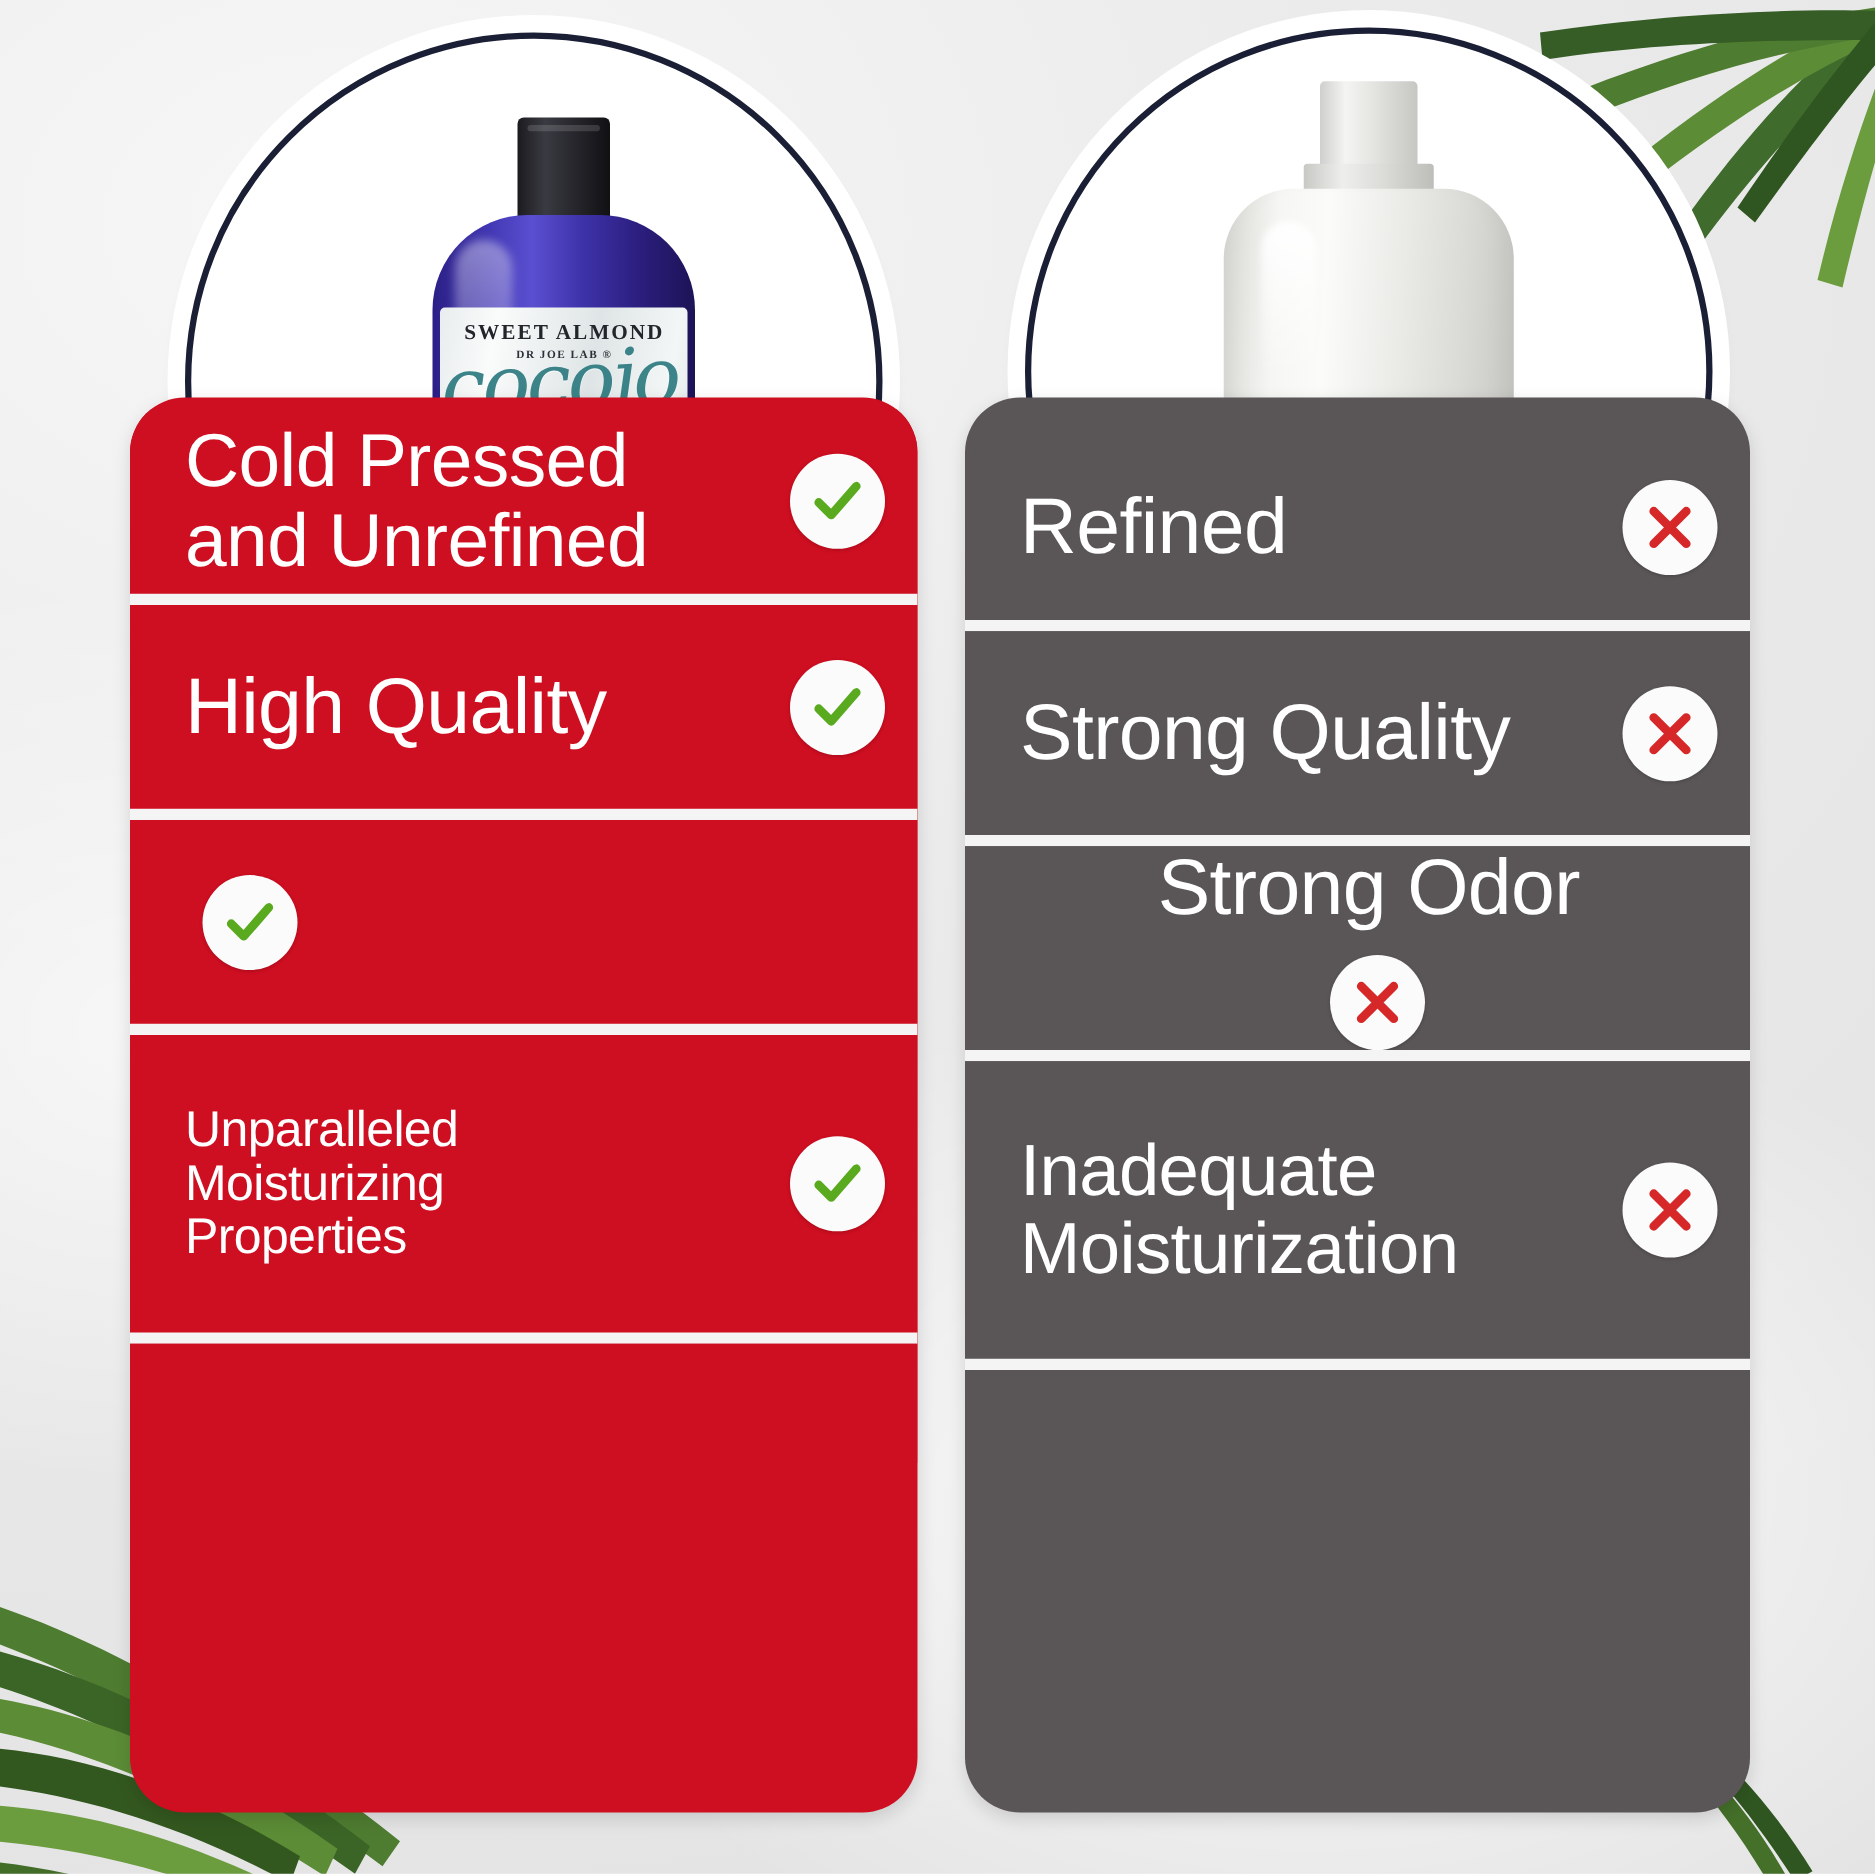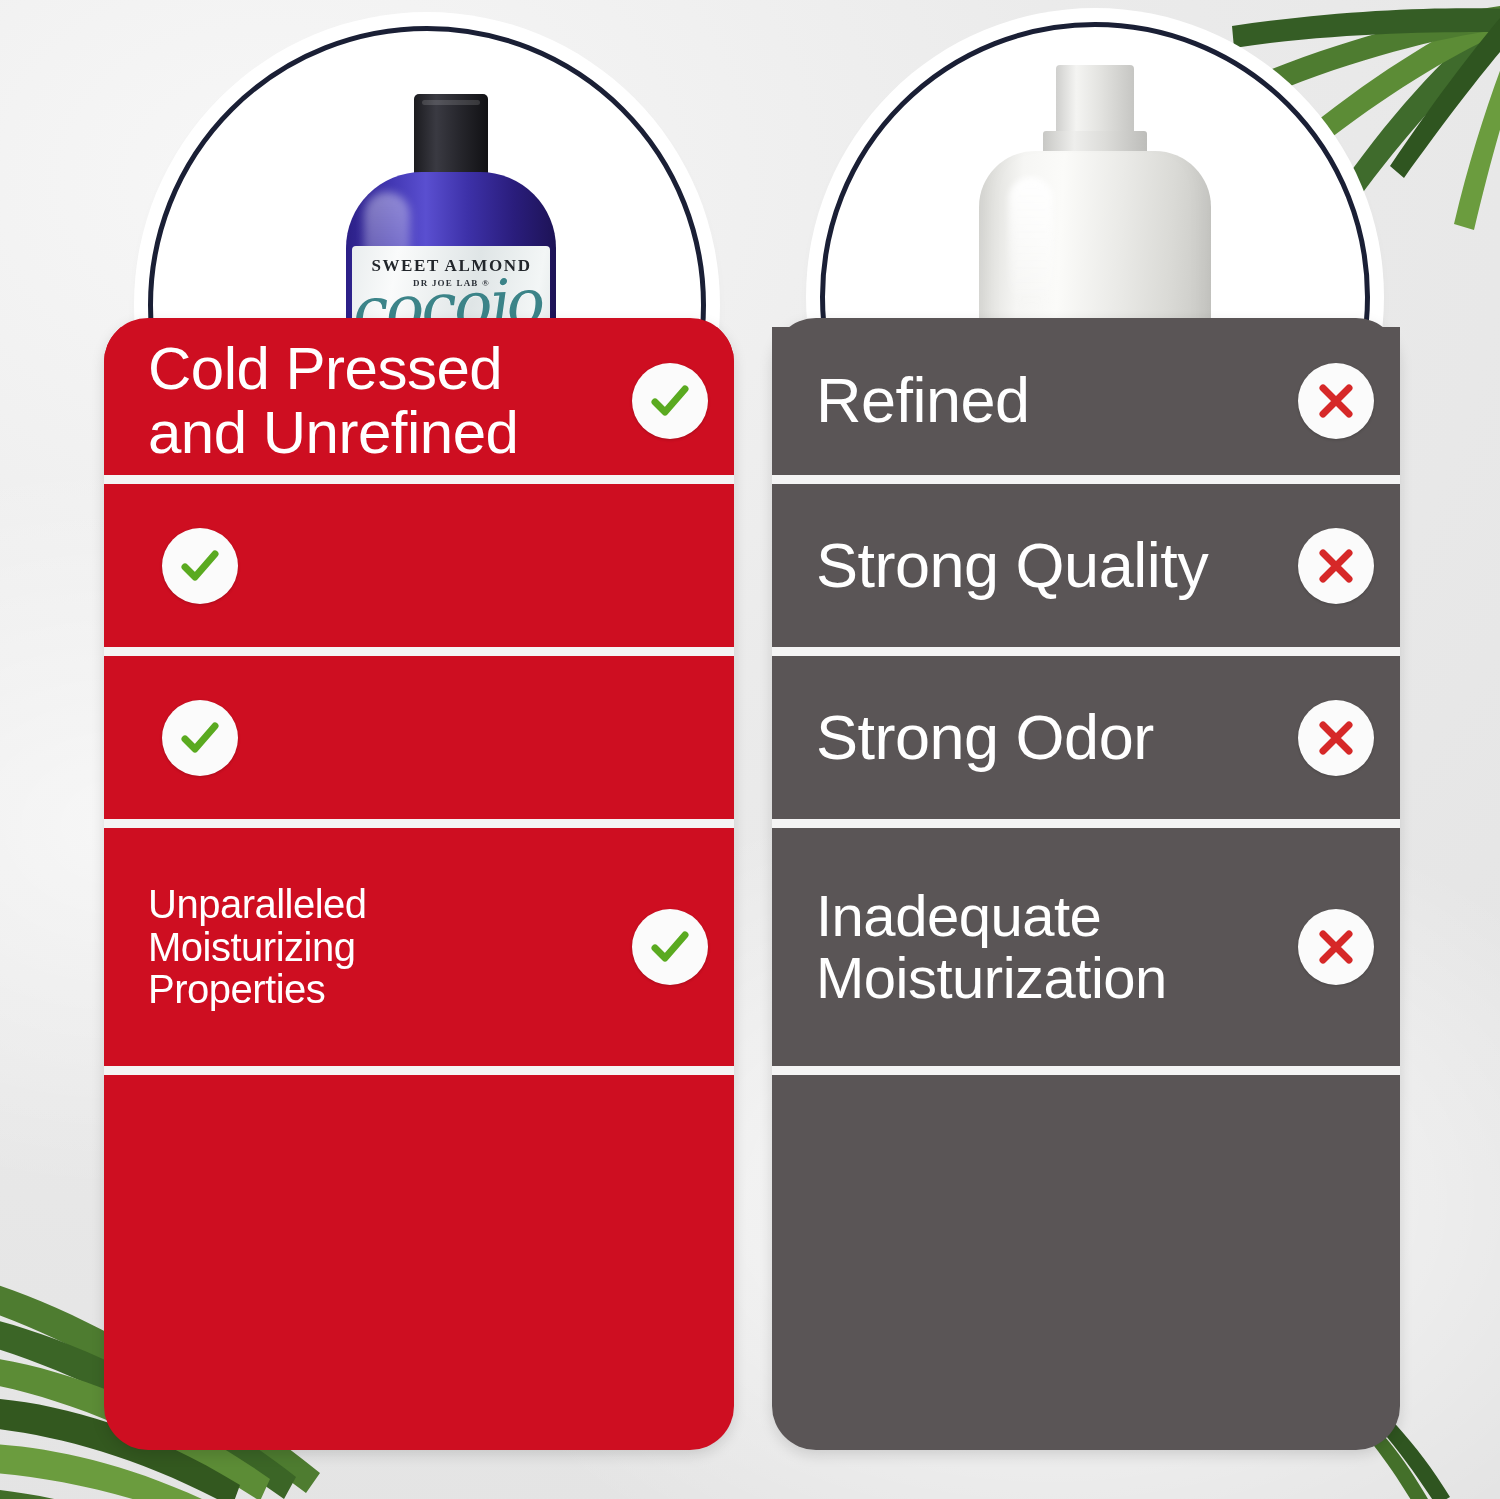--- a/index.html
+++ b/index.html
@@ -247,20 +247,21 @@
         <div class="row-label" style="font-size: 60px;">Cold Pressed
 and Unrefined</div>
         <div class="mark">
           <svg width="46" height="46" viewBox="0 0 46 46">
             <path d="M8 24 L18 34 L38 11" fill="none" stroke="#5AAA20" stroke-width="7" stroke-linecap="round" stroke-linejoin="round"></path>
           </svg>
         </div>
       </div>
       <div class="sep" style="top: 157px; height: 9px;"></div>
       <div class="row" style="top: 166px; height: 163px;">
+        <div class="row-label">High Quality</div>
         <div class="mark">
           <svg width="46" height="46" viewBox="0 0 46 46">
             <path d="M8 24 L18 34 L38 11" fill="none" stroke="#5AAA20" stroke-width="7" stroke-linecap="round" stroke-linejoin="round"></path>
           </svg>
         </div>
       </div>
       <div class="sep" style="top: 329px; height: 9px;"></div>
       <div class="row" style="top: 338px; height: 163px;">
         <div class="mark">
           <svg width="46" height="46" viewBox="0 0 46 46">
@@ -281,40 +282,40 @@
       </div>
       <div class="sep" style="top: 748px; height: 9px;"></div>
       <div class="row" style="top: 757px; height: 95px;">
         <div class="row-label"></div>
       </div>
     </div>
 </div>
 
 <div class="col" id="col-right">
   <div class="panel-body"></div>
-  <div class="rows" id="rows-right" style="border-radius: 8px; overflow: hidden;">
+  <div class="rows" id="rows-right" style="border-radius: 28px; overflow: hidden; margin-top: 21px;">
       <div class="row" style="top: 9px; height: 148px;">
         <div class="row-label">Refined</div>
         <div class="mark">
           <svg width="40" height="40" viewBox="0 0 40 40">
             <path d="M7 7 L33 33 M33 7 L7 33" fill="none" stroke="#D62828" stroke-width="7" stroke-linecap="round"></path>
           </svg>
         </div>
       </div>
       <div class="sep" style="top: 157px; height: 9px;"></div>
       <div class="row" style="top: 166px; height: 163px;">
         <div class="row-label">Strong Quality</div>
         <div class="mark">
           <svg width="40" height="40" viewBox="0 0 40 40">
             <path d="M7 7 L33 33 M33 7 L7 33" fill="none" stroke="#D62828" stroke-width="7" stroke-linecap="round"></path>
           </svg>
         </div>
       </div>
       <div class="sep" style="top: 329px; height: 9px;"></div>
-      <div class="row" style="top: 338px; height: 163px;">
+      <div class="row" style="top: 338px; height: 163px; flex-direction: column;">
         <div class="row-label">Strong Odor</div>
         <div class="mark">
           <svg width="40" height="40" viewBox="0 0 40 40">
             <path d="M7 7 L33 33 M33 7 L7 33" fill="none" stroke="#D62828" stroke-width="7" stroke-linecap="round"></path>
           </svg>
         </div>
       </div>
       <div class="sep" style="top: 501px; height: 9px;"></div>
       <div class="row" style="top: 510px; height: 238px;">
         <div class="row-label" style="font-size: 58px;">Inadequate

